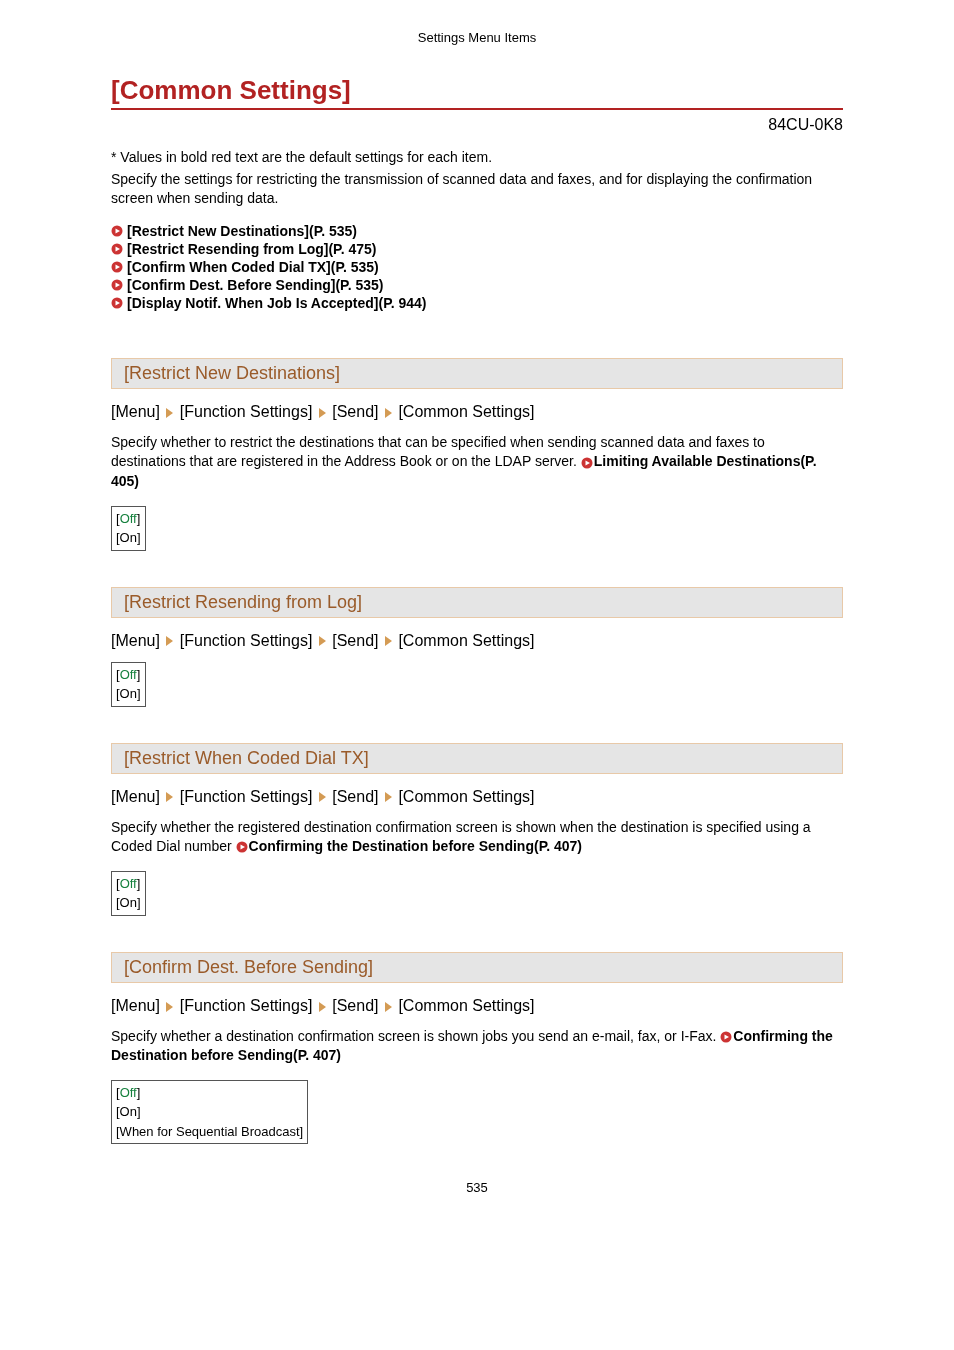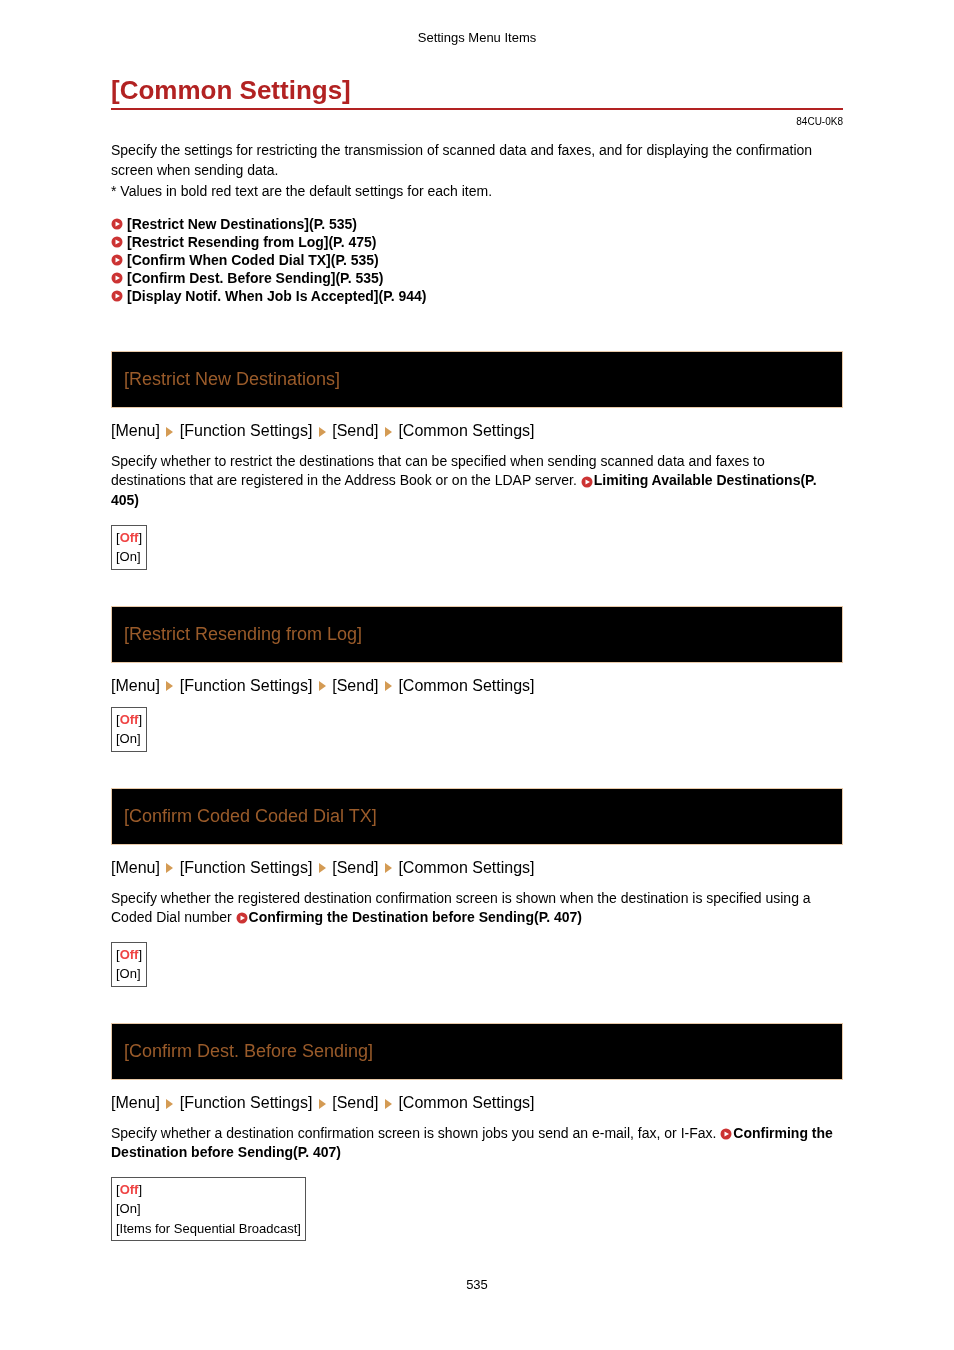--- a/index.html
+++ b/index.html
@@ -24,21 +24,21 @@
   h1.main-title {
     color: #b22222;
     font-size: 26px;
     font-weight: bold;
     margin: 0 0 4px 0;
     padding-bottom: 2px;
     border-bottom: 2px solid #b22222;
   }
   .doc-code {
     text-align: right;
-    font-size: 10px;
+    font-size: 16px;
     margin-top: 6px;
     margin-bottom: 14px;
   }
   .intro p {
     margin: 0 0 2px 0;
     line-height: 1.4;
   }
   .toc {
     margin-top: 14px;
     margin-bottom: 47px;
@@ -52,25 +52,25 @@
   .bullet-icon {
     display: inline-flex;
     width: 12px;
     height: 12px;
     margin-right: 4px;
     align-items: center;
     justify-content: center;
   }
   .bullet-icon svg { display: block; }
   h2.section-title {
-    background: #000000;
+    background: #e5e5e5;
     color: #9a5b2a;
     font-size: 18px;
     font-weight: normal;
-    padding: 17px 12px;
+    padding: 4px 12px;
     margin: 0 0 14px 0;
     border: 1px solid #e8c9a8;
   }
   .breadcrumb {
     margin-bottom: 12px;
     font-size: 16px;
   }
   .breadcrumb .sep {
     color: #d49b54;
     margin: 0 2px;
@@ -91,22 +91,22 @@
     margin-right: 1px;
   }
   .options-box {
     border: 1px solid #555;
     display: inline-block;
     padding: 2px 4px;
     font-size: 13px;
     line-height: 1.5;
   }
   .options-box .default {
-    color: #ef4444;
-    font-weight: bold;
+    color: #15803d;
+    font-weight: normal;
   }
   .section {
     margin-bottom: 36px;
   }
   .page-num {
     text-align: center;
     font-size: 13px;
     margin-top: 30px;
   }
 </style>
@@ -114,22 +114,22 @@
 <body>
 
 <div class="page">
 
   <div class="header-label">Settings Menu Items</div>
 
   <h1 class="main-title">[Common Settings]</h1>
   <div class="doc-code">84CU-0K8</div>
 
   <div class="intro">
+    <p>* Values in bold red text are the default settings for each item.</p>
     <p>Specify the settings for restricting the transmission of scanned data and faxes, and for displaying the confirmation screen when sending data.</p>
-    <p>* Values in bold red text are the default settings for each item.</p>
   </div>
 
   <div class="toc">
     <div class="toc-item">
       <span class="bullet-icon">
         <svg width="12" height="12">
             <circle cx="6" cy="6" r="5.5" fill="#c33"></circle>
             <polygon points="4.5,3.5 9,6 4.5,8.5" fill="#fff"></polygon>
           </svg>
       </span>
@@ -221,21 +221,21 @@
           </svg></span>
       <span>[Common Settings]</span>
     </div>
     <div class="options-box">
       <div>[<span class="default">Off</span>]</div>
       <div>[On]</div>
     </div>
   </div>
 
   <div class="section">
-    <h2 class="section-title">[Confirm Coded Coded Dial TX]</h2>
+    <h2 class="section-title">[Restrict When Coded Dial TX]</h2>
     <div class="breadcrumb">
       <span>[Menu]</span>
       <span class="sep"><svg viewBox="0 0 7 10">
             <polygon points="0,0 7,5 0,10" fill="#d49b54"></polygon>
           </svg></span>
       <span>[Function Settings]</span>
       <span class="sep"><svg viewBox="0 0 7 10">
             <polygon points="0,0 7,5 0,10" fill="#d49b54"></polygon>
           </svg></span>
       <span>[Send]</span>
@@ -279,19 +279,19 @@
       <span>Specify whether a destination confirmation screen is shown jobs you send an e-mail, fax, or I-Fax. </span><span class="bullet-inline">
           <svg width="12" height="12">
             <circle cx="6" cy="6" r="5.5" fill="#c33"></circle>
             <polygon points="4.5,3.5 9,6 4.5,8.5" fill="#fff"></polygon>
           </svg>
         </span><span class="link-ref">Confirming the Destination before Sending(P. 407)</span>
     </div>
     <div class="options-box">
       <div>[<span class="default">Off</span>]</div>
       <div>[On]</div>
-      <div>[Items for Sequential Broadcast]</div>
+      <div>[When for Sequential Broadcast]</div>
     </div>
   </div>
 
   <div class="page-num">535</div>
 
 </div>
 
 </body></html>

